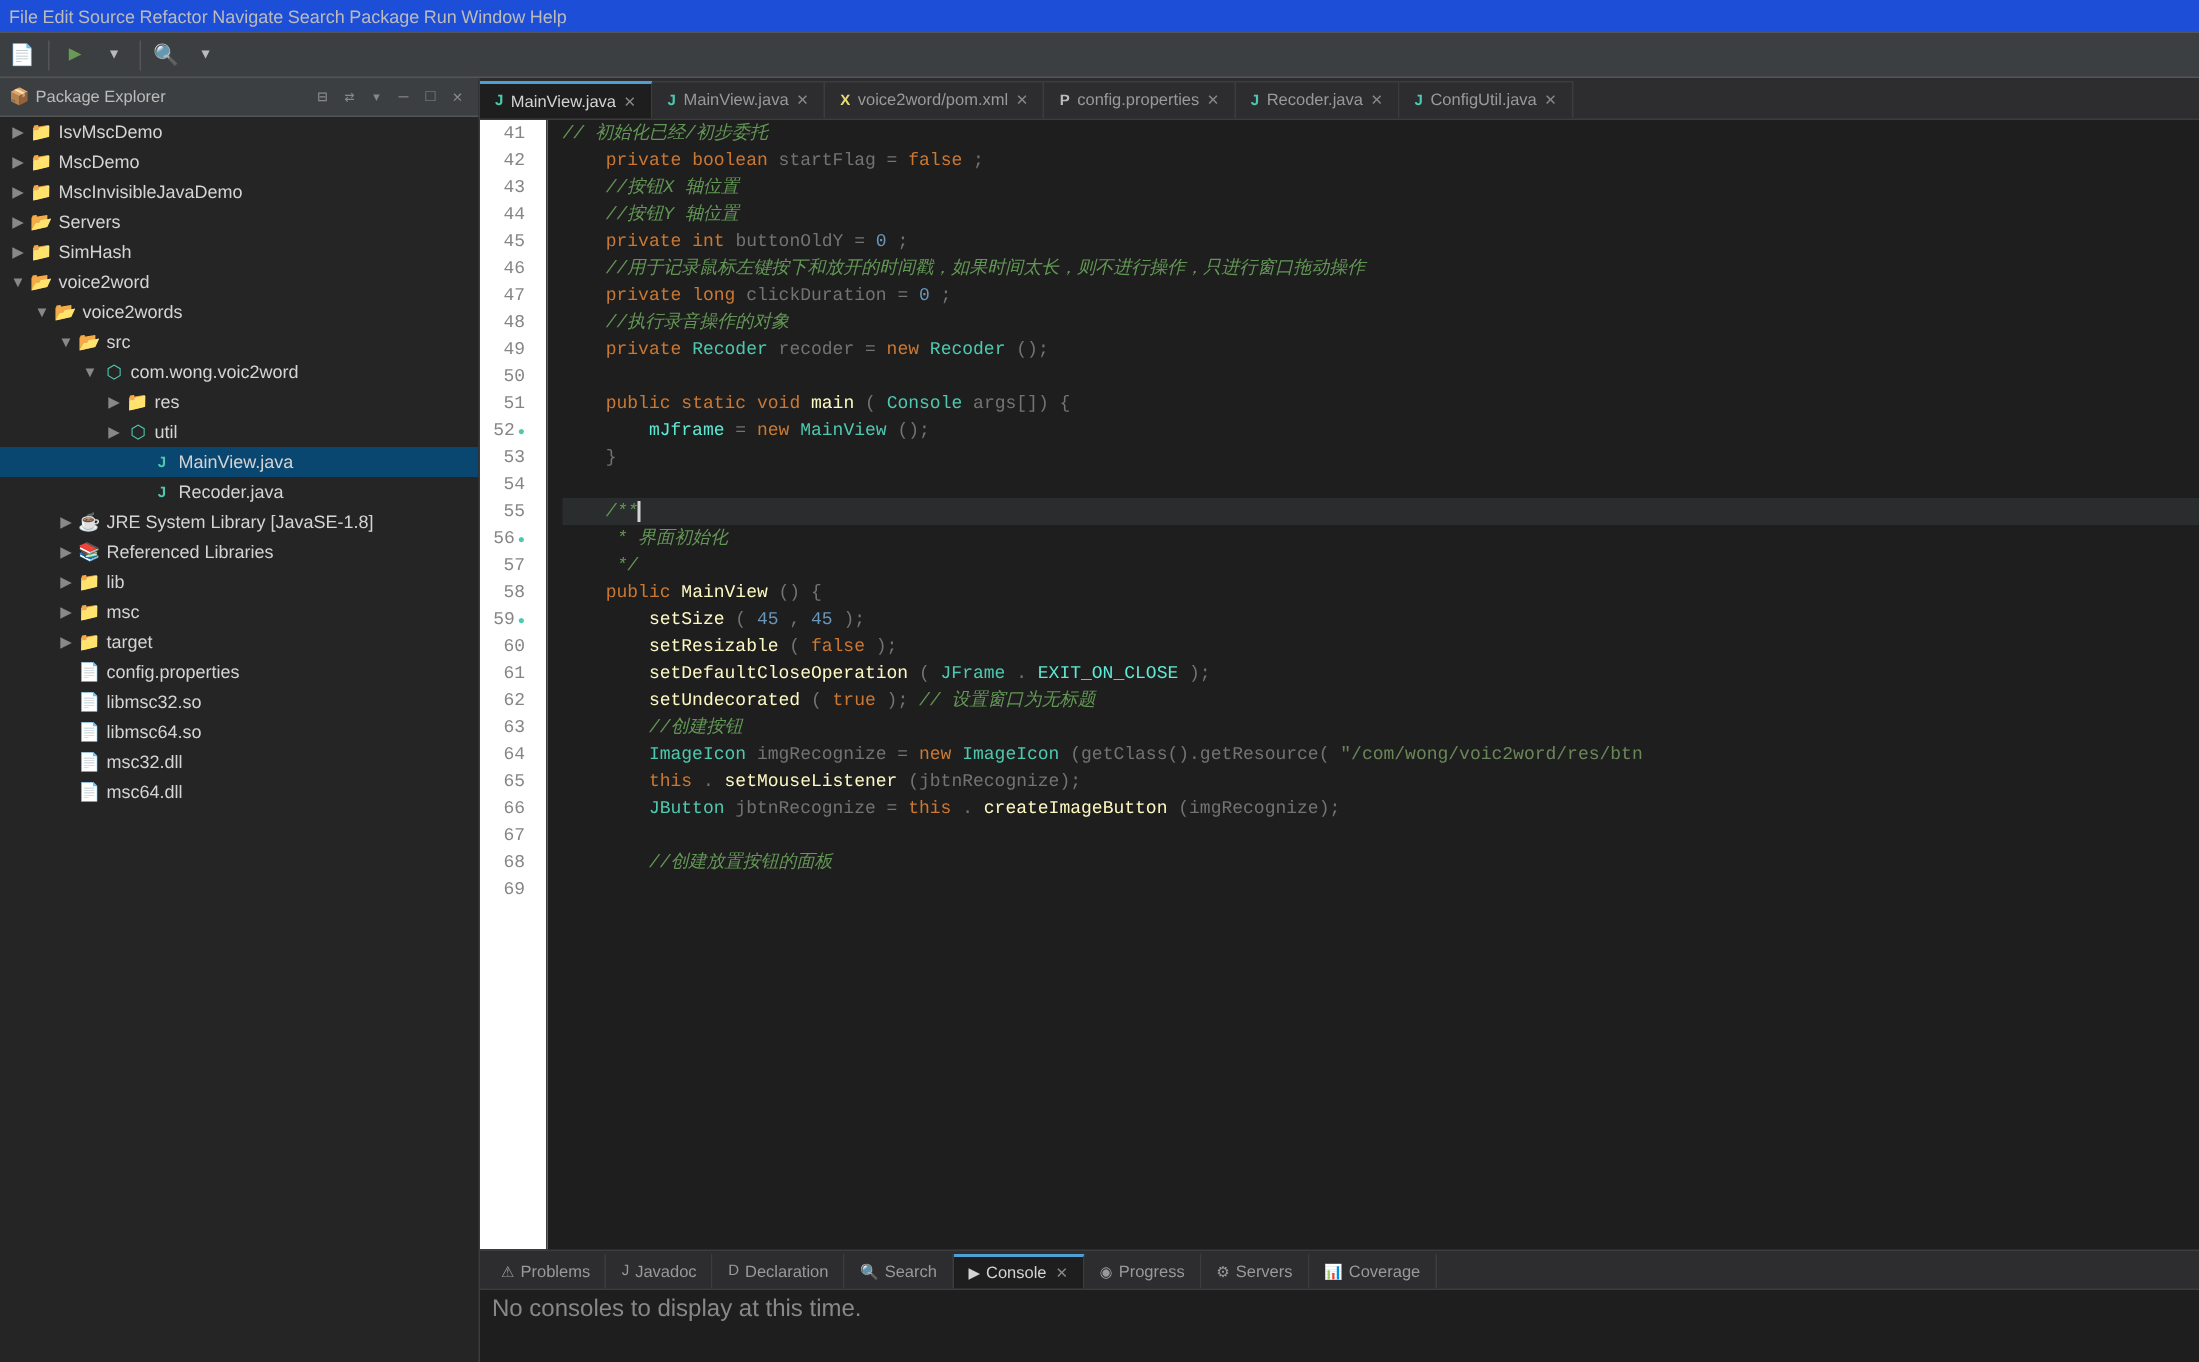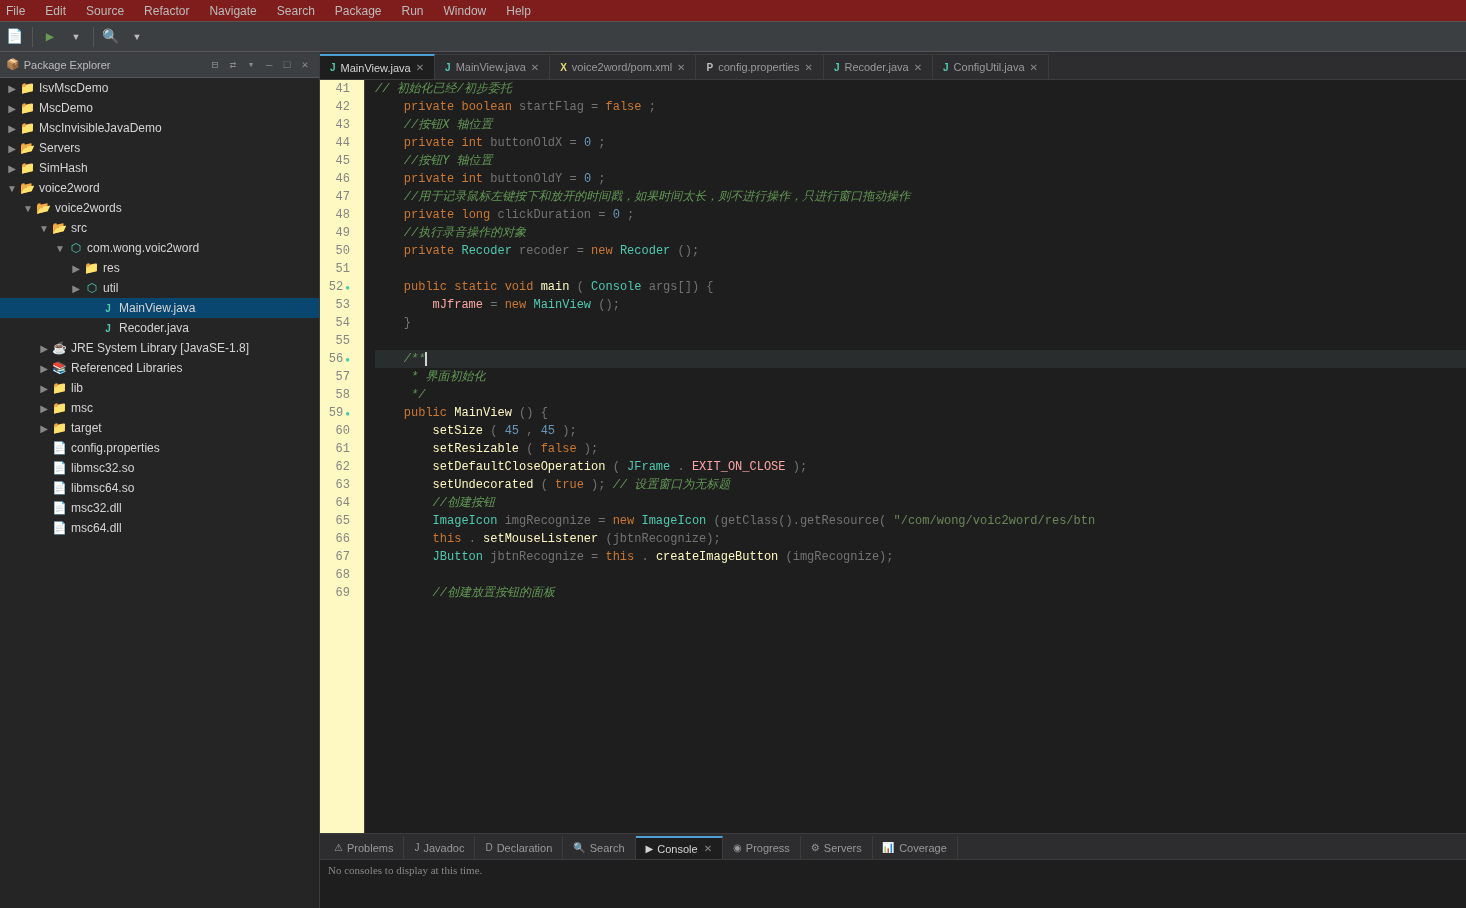--- a/index.html
+++ b/index.html
@@ -8,26 +8,26 @@
       font-family: 'Courier New', Consolas, monospace;
       font-size: 12px;
       color: #d4d4d4;
       overflow: hidden;
       height: 908px;
       width: 1466px;
     }
 
     
     #menu-bar {
-      background: #7f1d1d;
+      background: #1d4ed8;
       height: 22px;
       display: flex;
       align-items: center;
       padding: 0 6px;
-      gap: 20px;
+      gap: 3px;
       border-bottom: 1px solid #555;
     }
     .menu-item {
       color: #bbbbbb;
       font-size: 12px;
       cursor: pointer;
       font-family: Arial, sans-serif;
     }
 
     
@@ -179,21 +179,21 @@
     .tab-j { color: #4ec9b0; font-weight: bold; font-size: 10px; }
 
     
     #code-editor {
       flex: 1;
       display: flex;
       overflow: hidden;
     }
     #line-numbers {
       width: 45px;
-      background: #fef9c3;
+      background: #ffffff;
       color: #858585;
       padding: 0 6px 0 0;
       text-align: right;
       font-size: 12px;
       line-height: 18px;
       overflow: hidden;
       flex-shrink: 0;
       border-right: 1px solid #3c3c3c;
       user-select: none;
     }
@@ -212,21 +212,21 @@
     }
     .code-line.cursor-line { background: #282828; }
 
     
     .kw { color: #cc7832; font-weight: normal; }
     .str { color: #6a8759; }
     .num { color: #6897bb; }
     .comment { color: #629755; font-style: italic; }
     .type { color: #4ec9b0; }
     .fn { color: #fef9c3; }
-    .var { color: #fca5a5; }
+    .var { color: #5eead4; }
     .plain { color: #737373; }
     .javadoc { color: #629755; font-style: italic; }
 
     
     #bottom-panel {
       height: 75px;
       background: #1e1e1e;
       border-top: 1px solid #3c3c3c;
       display: flex;
       flex-direction: column;
@@ -256,22 +256,22 @@
     }
     .bottom-tab.active {
       background: #1e1e1e;
       color: #d4d4d4;
       border-top: 2px solid #4e9fd4;
     }
     .bottom-tab-icon { font-size: 10px; }
     #bottom-content {
       flex: 1;
       padding: 4px 8px;
-      font-family: Liberation Serif, serif;
-      font-size: 11px;
+      font-family: Liberation Sans, sans-serif;
+      font-size: 16px;
       color: #888;
     }
 
     
     ::-webkit-scrollbar { width: 8px; height: 8px; }
     ::-webkit-scrollbar-track { background: #1e1e1e; }
     ::-webkit-scrollbar-thumb { background: #424242; border-radius: 2px; }
 
     .line-num-inner {
       display: flex;
@@ -604,28 +604,20 @@
           <span class="kw">boolean</span>
           <span class="plain"> startFlag = </span>
           <span class="kw">false</span>
           <span class="plain">;</span>
         </div>
 
         <div class="code-line">
           &nbsp;&nbsp;&nbsp;&nbsp;<span class="comment">//按钮X 轴位置</span>
         </div>
 
-        <div class="code-line">
-          &nbsp;&nbsp;&nbsp;&nbsp;<span class="kw">private</span>
-          <span class="plain"> </span>
-          <span class="kw">int</span>
-          <span class="plain"> buttonOldX = </span>
-          <span class="num">0</span>
-          <span class="plain">;</span>
-        </div>
 
         <div class="code-line">
           &nbsp;&nbsp;&nbsp;&nbsp;<span class="comment">//按钮Y 轴位置</span>
         </div>
 
         <div class="code-line">
           &nbsp;&nbsp;&nbsp;&nbsp;<span class="kw">private</span>
           <span class="plain"> </span>
           <span class="kw">int</span>
           <span class="plain"> buttonOldY = </span>

